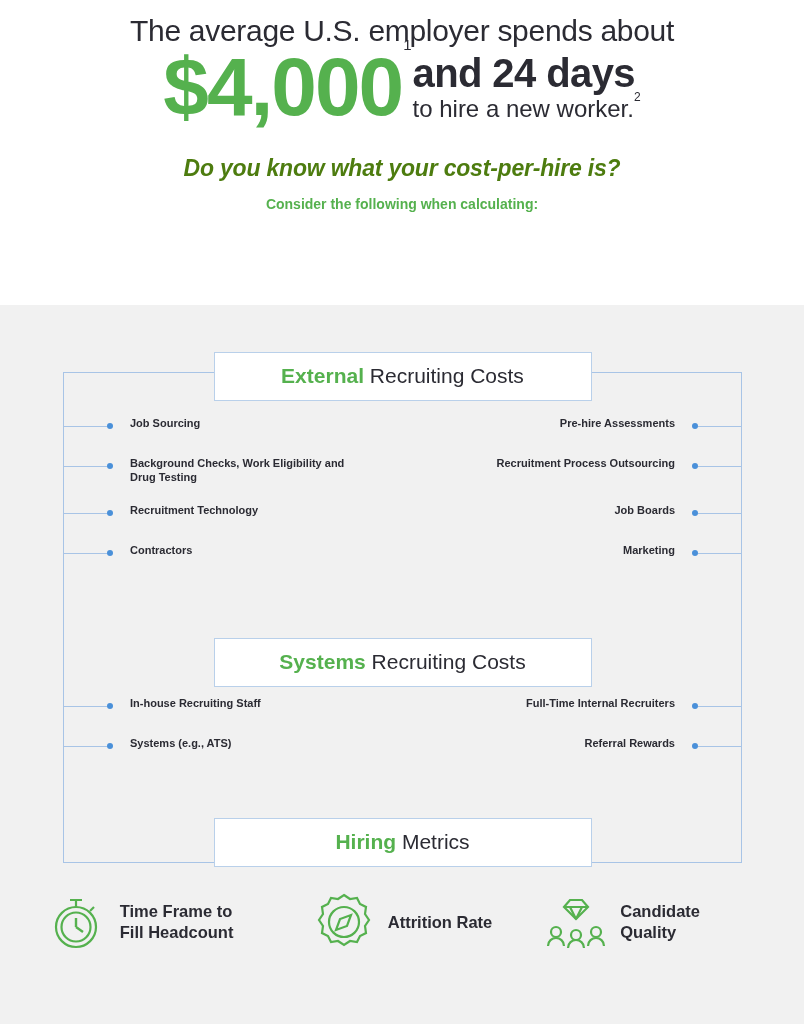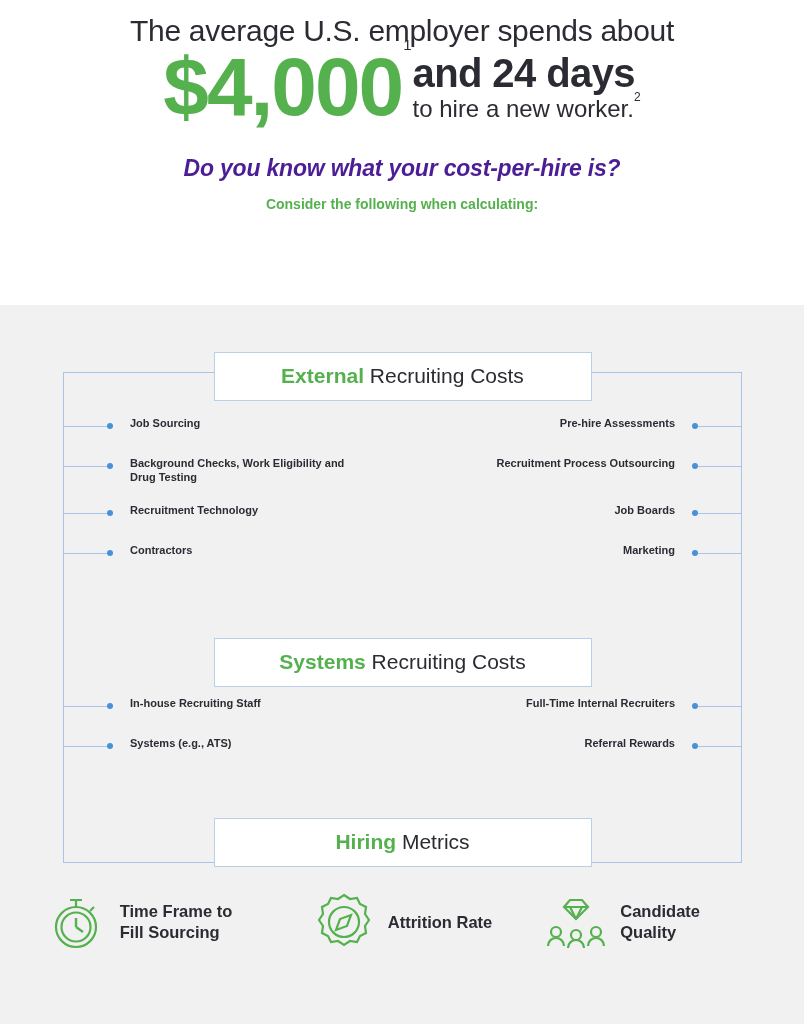--- a/index.html
+++ b/index.html
@@ -65,21 +65,21 @@
     vertical-align: super;
     position: relative;
     top: -7px;
   }
 
   .ask {
     text-align: center;
     font-size: 23px;
     font-weight: bold;
     font-style: italic;
-    color: #4c1d95;
+    color: #4d7c0f;
     margin-top: 28px;
     letter-spacing: -0.2px;
   }
   .consider {
     text-align: center;
     font-size: 14px;
     font-weight: bold;
     color: #55b14e;
     margin-top: 14px;
   }
@@ -308,21 +308,21 @@
       <div class="metric">
         <div class="icon-wrap">
           <svg viewBox="0 0 64 64" fill="none" stroke="#55b14e" stroke-width="2.2">
             <circle cx="32" cy="37" r="20"></circle>
             <circle cx="32" cy="37" r="14.5"></circle>
             <path d="M26 10h12M32 10v7"></path>
             <path d="M46 21l4-4"></path>
             <path d="M32 37v-9M32 37l7 5" stroke-width="2.4"></path>
           </svg>
         </div>
-        <div class="metric-label">Time Frame to Fill Sourcing</div>
+        <div class="metric-label">Time Frame to Fill Headcount</div>
       </div>
 
       <div class="metric">
         <div class="icon-wrap">
           <svg viewBox="0 0 64 64" fill="none" stroke="#55b14e" stroke-width="2.2">
             <path d="M32 5l6 4 7-1 3 6 6 3-1 7 4 6-4 6 1 7-6 3-3 6-7-1-6 4-6-4-7 1-3-6-6-3 1-7-4-6 4-6-1-7 6-3 3-6 7 1z"></path>
             <circle cx="32" cy="32" r="15"></circle>
             <path d="M39 25l-4 11-11 4 4-11z"></path>
           </svg>
         </div>

